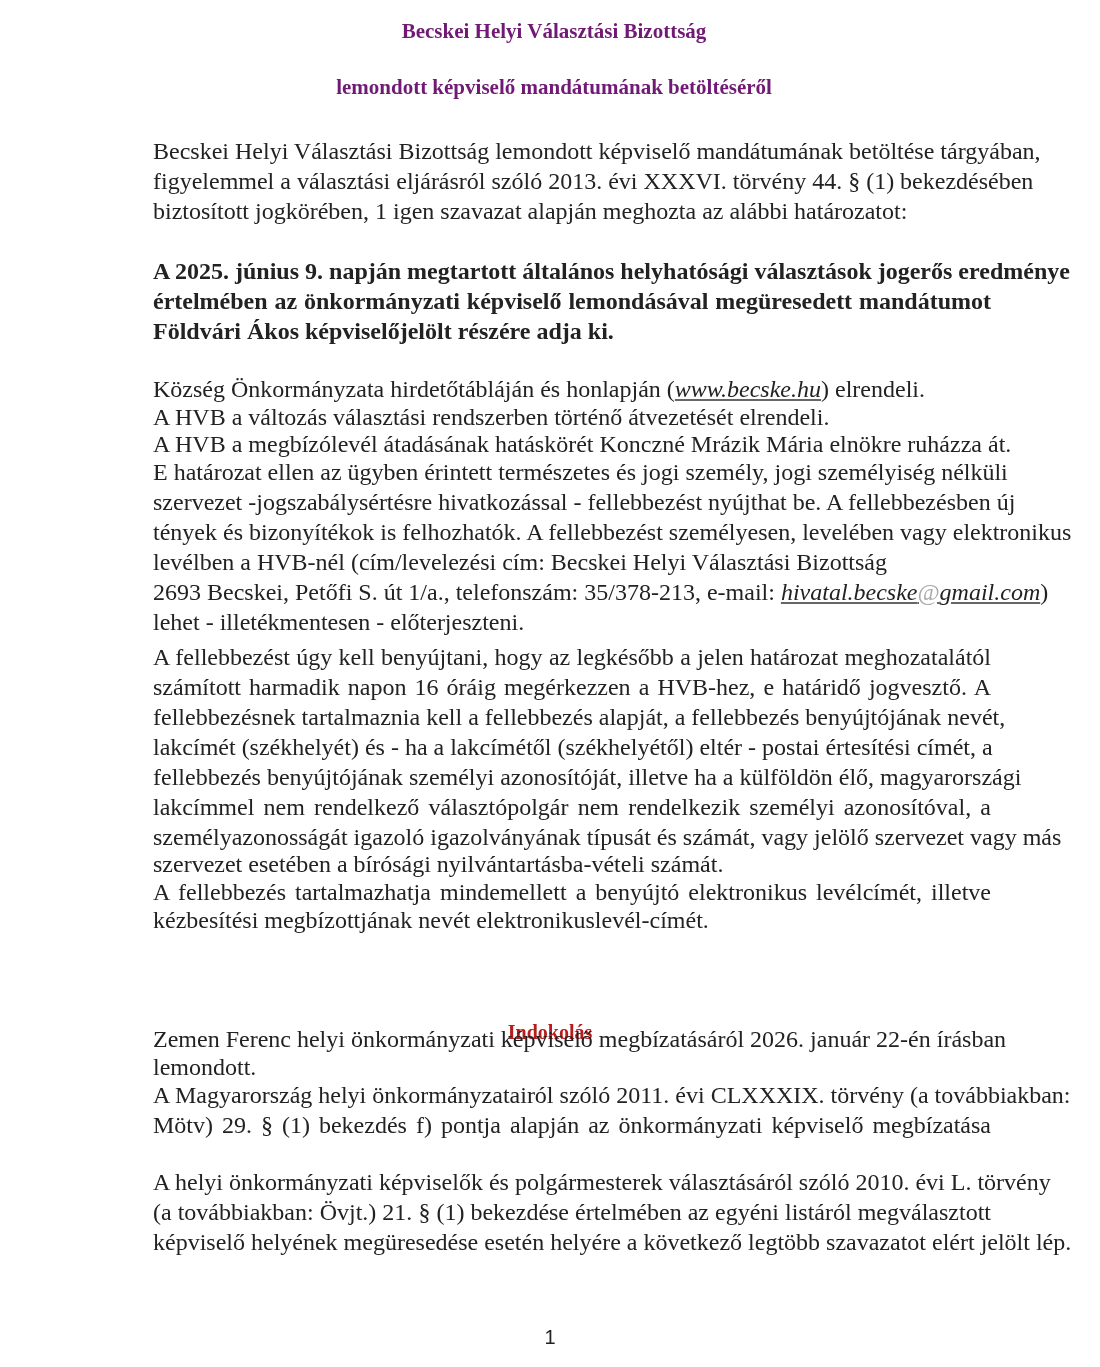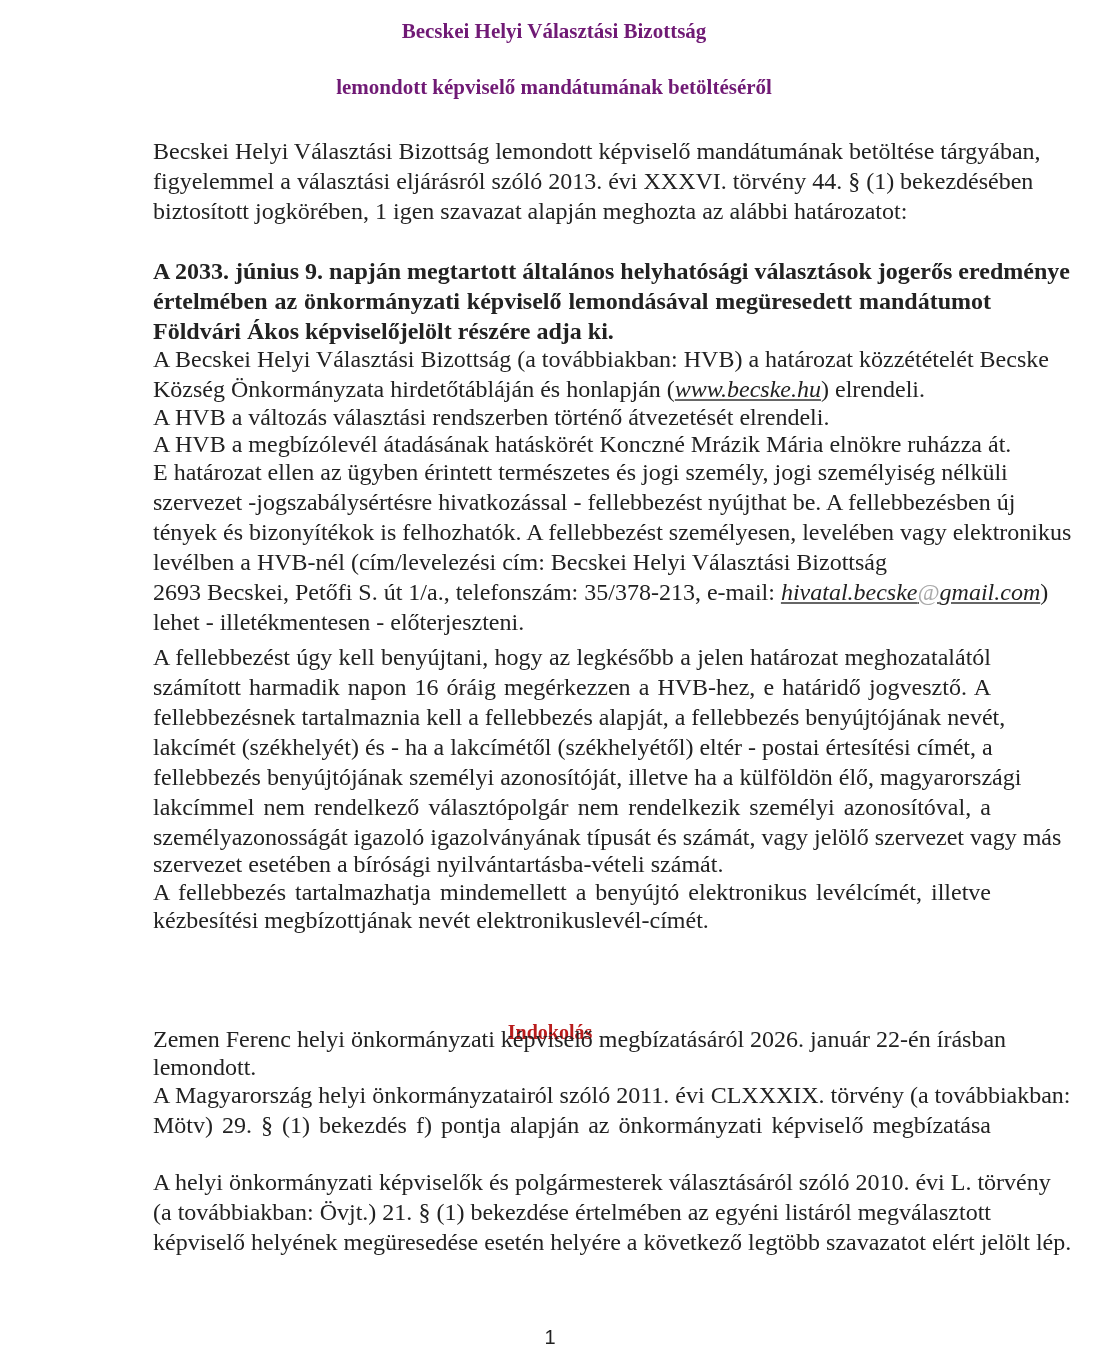--- a/index.html
+++ b/index.html
@@ -25,25 +25,24 @@
 
 <div class="page">
 
   <div class="title t1">Becskei Helyi Választási Bizottság</div>
   <div class="title t3">lemondott képviselő mandátumának betöltéséről</div>
 
   <div class="line j" style="top:139px">Becskei Helyi Választási Bizottság lemondott képviselő mandátumának betöltése tárgyában,</div>
   <div class="line j" style="top:169px">figyelemmel a választási eljárásról szóló 2013. évi XXXVI. törvény 44. § (1) bekezdésében</div>
   <div class="line" style="top:199px">biztosított jogkörében, 1 igen szavazat alapján meghozta az alábbi határozatot:</div>
 
-  <div class="line j b" style="top:259px">A 2033. június 9. napján megtartott általános helyhatósági választások jogerős eredménye</div>
+  <div class="line j b" style="top:259px">A 2025. június 9. napján megtartott általános helyhatósági választások jogerős eredménye</div>
   <div class="line j b" style="top:289px">értelmében az önkormányzati képviselő lemondásával megüresedett mandátumot</div>
   <div class="line b" style="top:319px">Földvári Ákos képviselőjelölt részére adja ki.</div>
 
-  <div class="line j" style="top:347px">A Becskei Helyi Választási Bizottság (a továbbiakban: HVB) a határozat közzétételét Becske</div>
   <div class="line" style="top:377px"><span>Község Önkormányzata hirdetőtábláján és honlapján (</span><span class="link">www.becske.hu</span><span>) elrendeli.</span></div>
 
   <div class="line" style="top:405px">A HVB a változás választási rendszerben történő átvezetését elrendeli.</div>
   <div class="line" style="top:432px">A HVB a megbízólevél átadásának hatáskörét Konczné Mrázik Mária elnökre ruházza át.</div>
 
   <div class="line j" style="top:460px">E határozat ellen az ügyben érintett természetes és jogi személy, jogi személyiség nélküli</div>
   <div class="line j" style="top:490px">szervezet -jogszabálysértésre hivatkozással - fellebbezést nyújthat be. A fellebbezésben új</div>
   <div class="line j" style="top:520px">tények és bizonyítékok is felhozhatók. A fellebbezést személyesen, levelében vagy elektronikus</div>
   <div class="line" style="top:550px">levélben a HVB-nél (cím/levelezési cím: Becskei Helyi Választási Bizottság</div>
   <div class="line" style="top:580px"><span>2693 Becskei, Petőfi S. út 1/a., telefonszám: 35/378-213, e-mail: </span><span class="link"><span>hivatal.becske</span><span class="faint">@</span><span>gmail.com</span></span><span>)</span></div>

